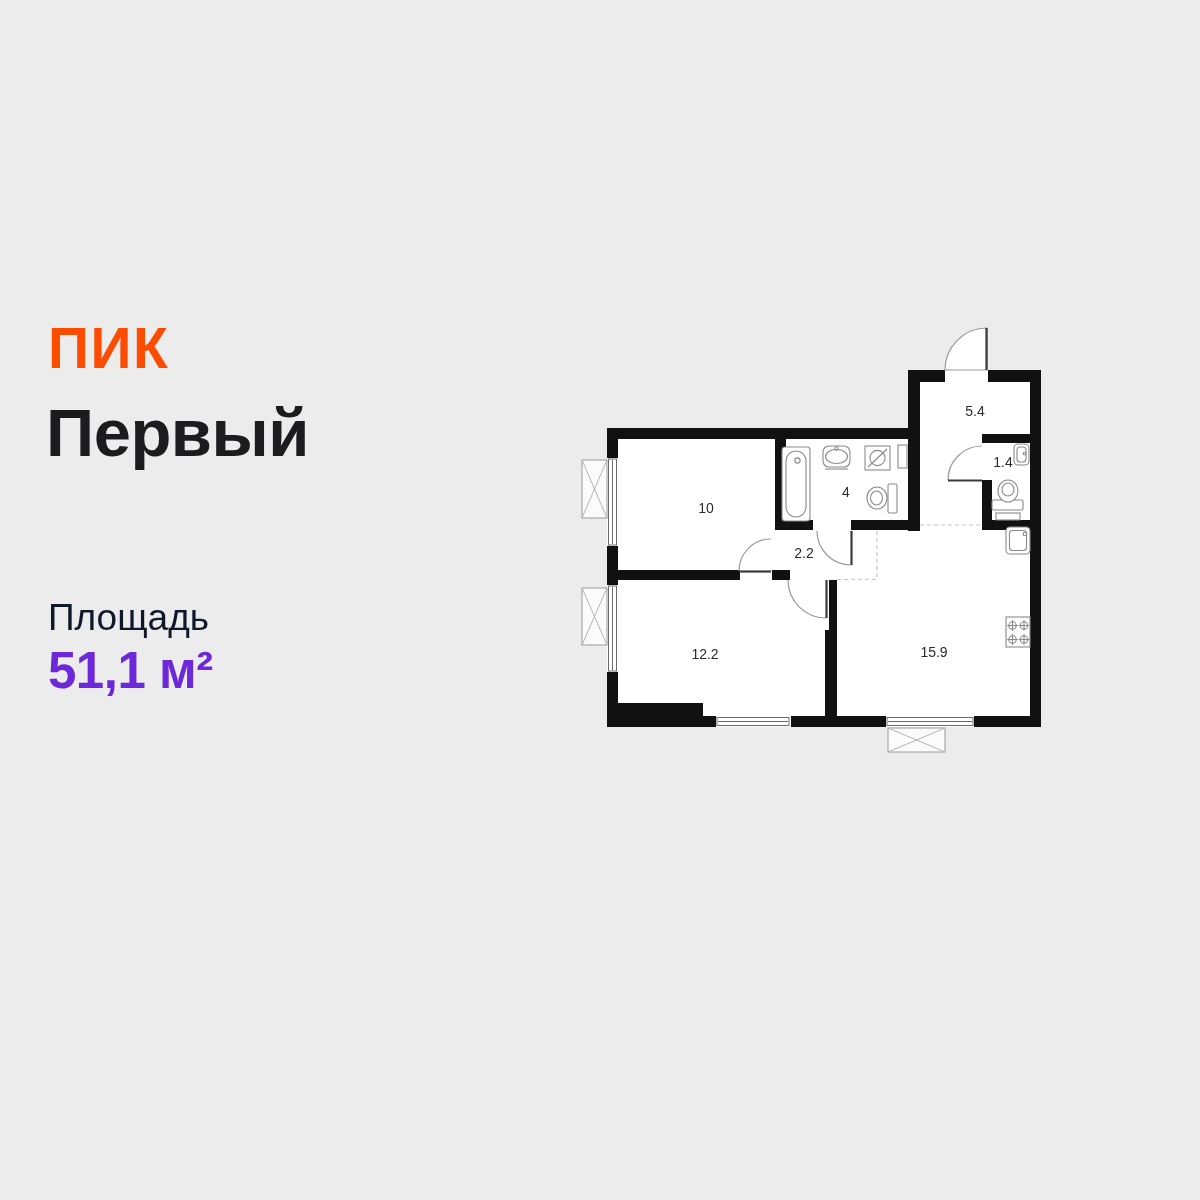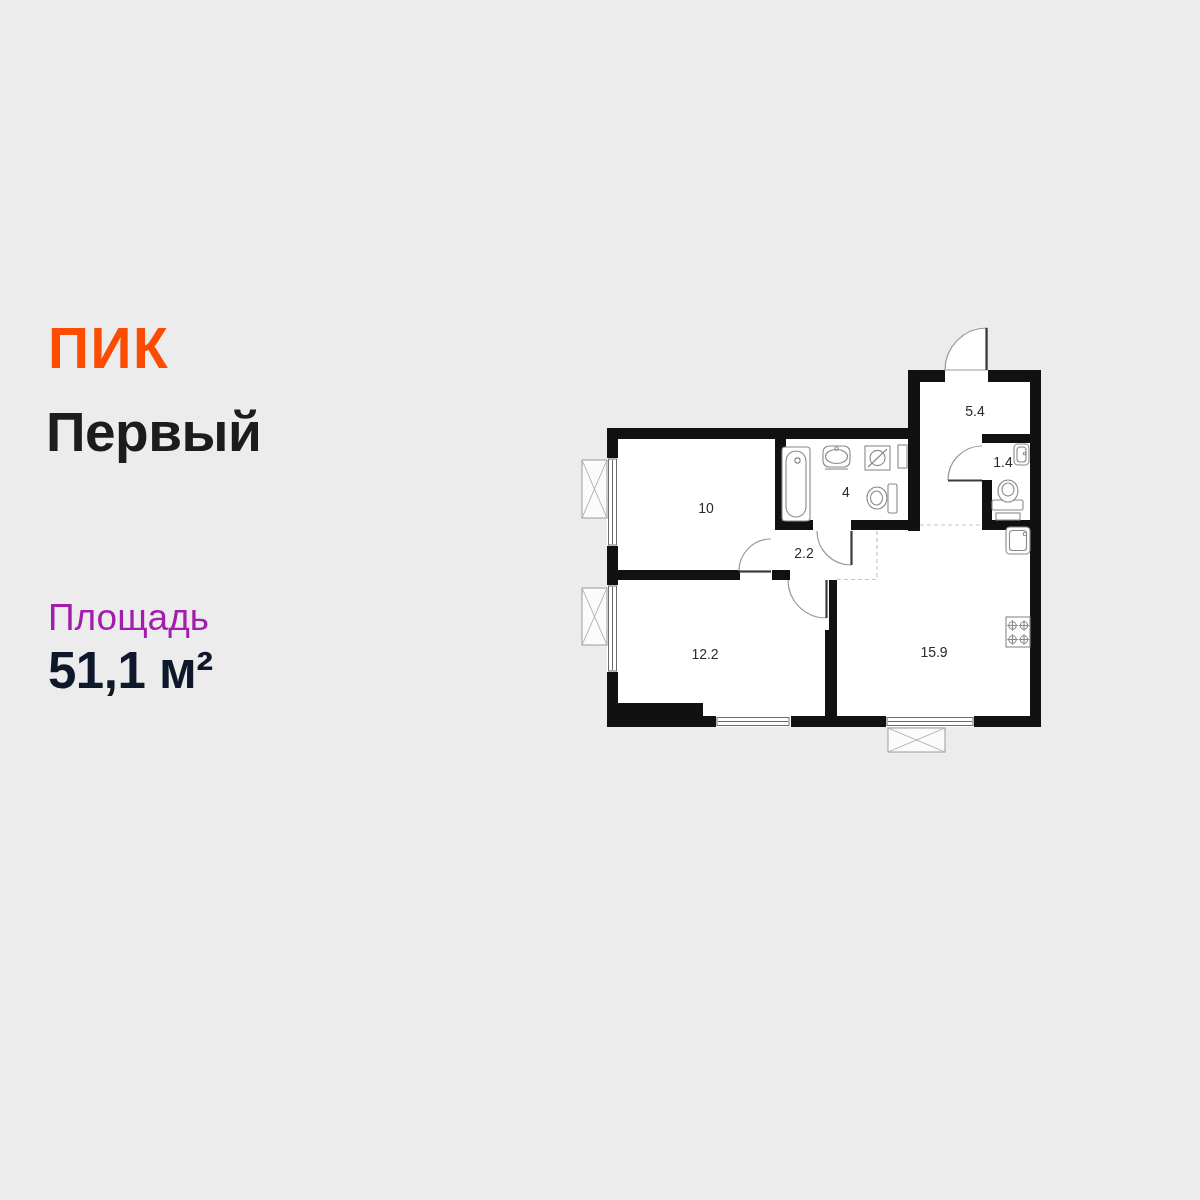--- a/index.html
+++ b/index.html
@@ -14,33 +14,33 @@
 
   .logo {
     position: absolute; left: 48px; top: 320px;
     font-size: 57px; font-weight: 800; line-height: 1;
     letter-spacing: 1.5px;
     color: #FC4C02;
   }
   .title {
     position: absolute; left: 46px; top: 404px;
     margin: 0;
-    font-size: 55px; font-weight: 600; line-height: 57px;
+    font-size: 67px; font-weight: 600; line-height: 57px;
     letter-spacing: -0.5px;
     color: #1C1C1E;
   }
   .area-label {
     position: absolute; left: 48px; top: 597px;
     font-size: 37px; font-weight: 500;
-    color: #a21caf;
+    color: #0f172a;
   }
   .area-value {
     position: absolute; left: 48px; top: 641px;
     font-size: 51px; font-weight: 700; letter-spacing: -0.5px;
-    color: #0f172a;
+    color: #6d28d9;
   }
 
   svg.plan { position: absolute; left: 0; top: 0; }
   .wall   { fill: #111111; stroke: none; }
   .body-w { fill: #FFFFFF; stroke: none; }
   .fx     { fill: #FFFFFF; stroke: #8A8A8A; stroke-width: 1.1; }
   .fxl    { fill: none; stroke: #8A8A8A; stroke-width: 1.1; }
   .win    { fill: #FFFFFF; stroke: #6B6B6B; stroke-width: 1; }
   .winl   { stroke: #6B6B6B; stroke-width: 1; }
   .arc    { fill: none; stroke: #9A9A9A; stroke-width: 1.2; }

